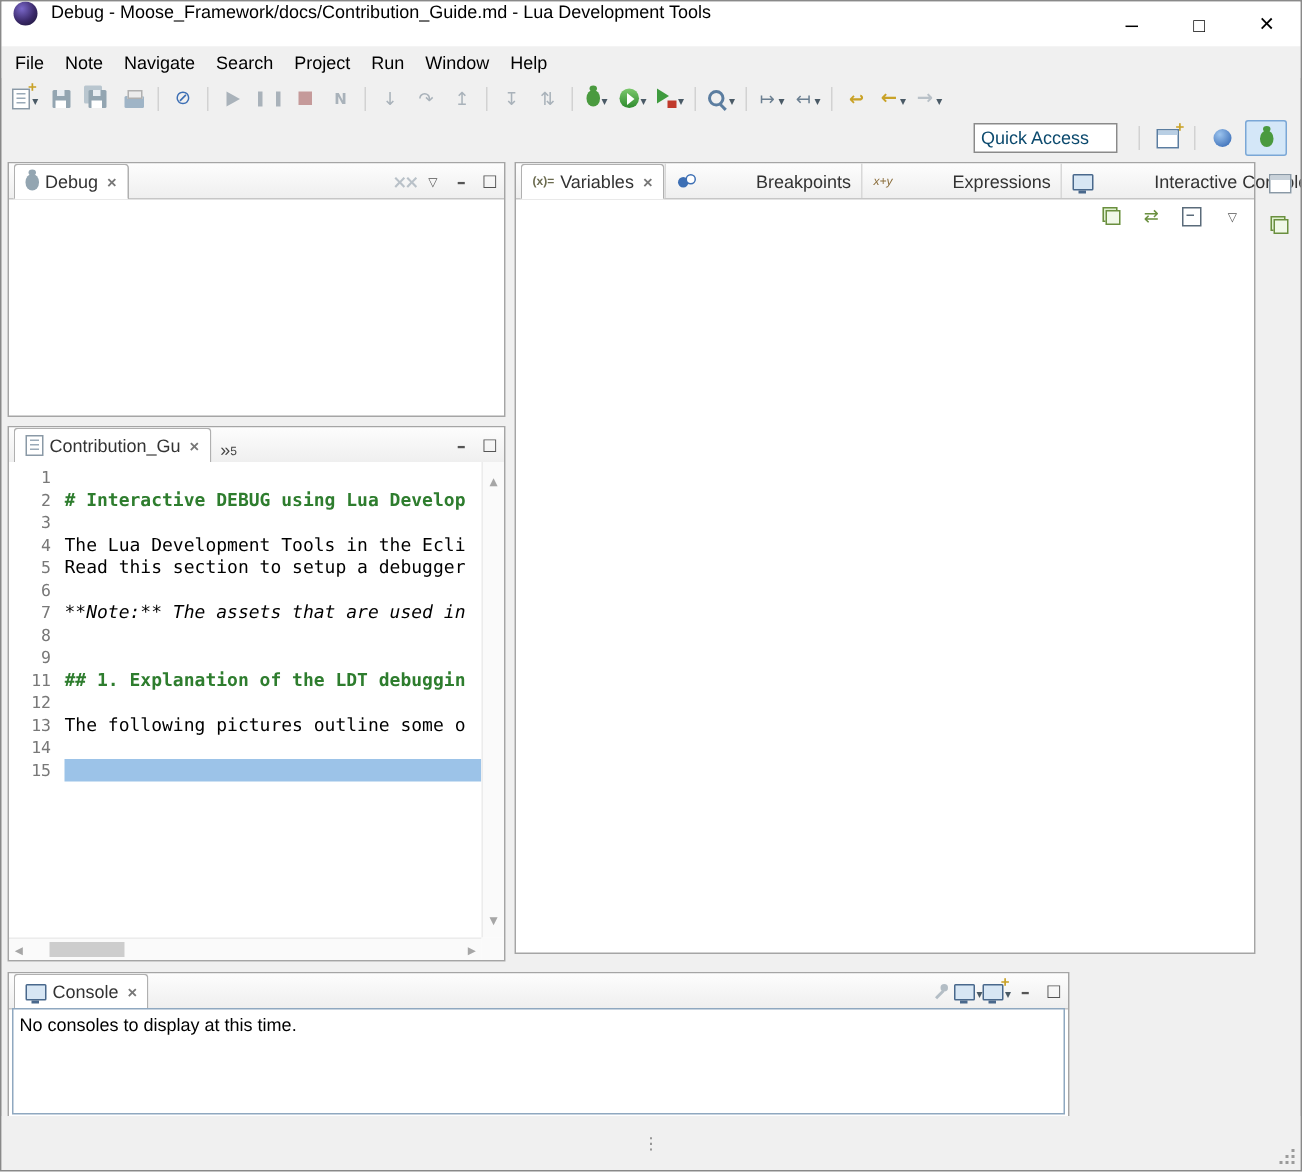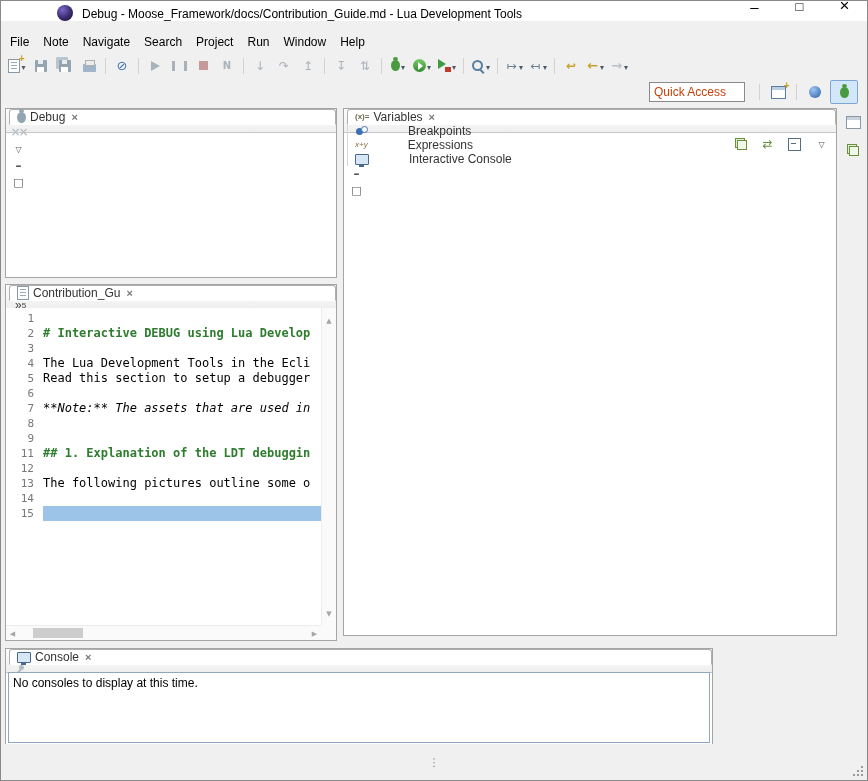--- a/index.html
+++ b/index.html
@@ -1,20 +1,20 @@
 <!DOCTYPE html>
 <html><head>
 <meta charset="utf-8">
 <style>
   html,body{margin:0;padding:0;background:#c8c8c8;}
   #app{position:relative;width:868px;height:781px;background:#f0f0f0;border:1px solid #898989;
        box-sizing:border-box;overflow:hidden;font-family:"Liberation Sans",sans-serif;font-size:12px;color:#000;}
 
   
-  .titlebar{position:absolute;top:0;left:0;right:0;height:20px;background:#fff;display:flex;align-items:flex-end;padding-left:48px;}
+  .titlebar{position:absolute;top:0;left:0;right:0;height:30px;background:#fff;display:flex;align-items:flex-start;}
   .app-icon{width:16px;height:16px;margin:0 9px 0 8px;border-radius:50%;
             background:radial-gradient(circle at 35% 30%, #7a68c9 0%, #3b2a6b 55%, #16102e 100%);flex:none;}
   .title-text{white-space:nowrap;overflow:hidden;}
   .win-spacer{flex:1;}
   .win-btn{width:45px;height:30px;display:flex;align-items:center;justify-content:center;color:#000;}
   .wb-min::before{content:"–";font-size:15px;}
   .wb-max::before{content:"□";font-size:13px;}
   .wb-close::before{content:"×";font-size:17px;}
 
   
@@ -22,21 +22,21 @@
   .menu-item{padding:2px 7px;}
 
   
   .toolbar{position:absolute;top:51px;left:0;right:0;height:27px;display:flex;align-items:center;padding-left:4px;}
   .tb-btn{height:22px;min-width:18px;display:flex;align-items:center;justify-content:center;padding:0 2px;margin:0 1px;}
   .tb-sep{width:1px;height:16px;background:#d2d2d2;margin:0 4px;}
   .caret{display:inline-block;margin-left:1px;}
   .caret::before{content:"▾";font-size:8px;color:#4a5a66;}
 
   .toolbar2{position:absolute;top:78px;left:0;right:0;height:26px;display:flex;align-items:center;justify-content:flex-end;padding-right:8px;}
-  .qa-box{width:86px;height:18px;border:1px solid #8a8a8a;background:#fff;color:#c2410c;display:flex;align-items:center;padding:0 4px;margin-right:10px;}
+  .qa-box{width:86px;height:18px;border:1px solid #8a8a8a;background:#fff;color:#0c4a6e;display:flex;align-items:center;padding:0 4px;margin-right:10px;}
   .persp-btn{width:26px;height:22px;display:flex;align-items:center;justify-content:center;margin:0 1px;}
   .persp-active{background:#d4e7f8;border:1px solid #7aa7d6;border-radius:2px;}
 
   
   .g{display:inline-block;min-width:13px;text-align:center;line-height:16px;color:#a9b2ba;font-family:"DejaVu Sans",sans-serif;font-size:12px;}
   .g-skipbp::before{content:"⊘";color:#3d6fb4;font-size:13px;}
   .g-into::before{content:"↓";}
   .g-over::before{content:"↷";}
   .g-ret::before{content:"↥";}
   .g-drop::before{content:"↧";}
@@ -101,21 +101,21 @@
   .ico-logical::before{content:"";position:absolute;left:0;top:0;width:8px;height:8px;border:1px solid #6a8f3f;background:#dff0d0;}
   .ico-logical::after{content:"";position:absolute;right:0;bottom:0;width:8px;height:8px;border:1px solid #6a8f3f;background:#f0f8e8;}
   .ico-colall{width:11px;height:11px;border:1px solid #5a6b7a;background:#fff;}
   .ico-colall::before{content:"";position:absolute;left:2px;top:4px;width:5px;height:1px;background:#5a6b7a;}
   .ico-vartxt{font-size:8px;font-weight:bold;color:#6b6b4f;line-height:12px;}
   .ico-exprtxt{font-size:8px;font-style:italic;color:#8a6d3b;line-height:12px;}
 
   
   .panel{position:absolute;background:#fff;border:1px solid #a5a5a5;box-sizing:border-box;}
   .panel-hdr{height:23px;display:flex;align-items:stretch;background:linear-gradient(#fdfdfd,#efefef);
-             border-bottom:1px solid #c6c6c6;padding-left:3px;position:relative;flex-direction:column;}
+             border-bottom:1px solid #c6c6c6;padding-left:3px;position:relative;}
   .tab{display:flex;align-items:center;gap:4px;padding:0 7px;color:#333;white-space:nowrap;}
   .tab.sel{background:#fff;border:1px solid #b0b0b0;border-bottom:1px solid #fff;margin-bottom:-1px;border-radius:3px 3px 0 0;}
   .tab + .tab:not(.sel){border-left:1px solid #d8d8d8;gap:40px;}
   .tab-close{margin-left:2px;}
   .tab-close::before{content:"×";color:#777;font-weight:bold;font-size:11px;}
   .hdr-spacer{flex:1;}
   .hdr-btn{width:19px;display:flex;align-items:center;justify-content:center;}
   .chevron-tab{display:flex;align-items:flex-end;padding:0 6px 3px 6px;color:#444;}
   .chevron-tab .chev{font-size:12px;line-height:10px;}
   .chevron-tab .chevnum{font-size:8px;}

